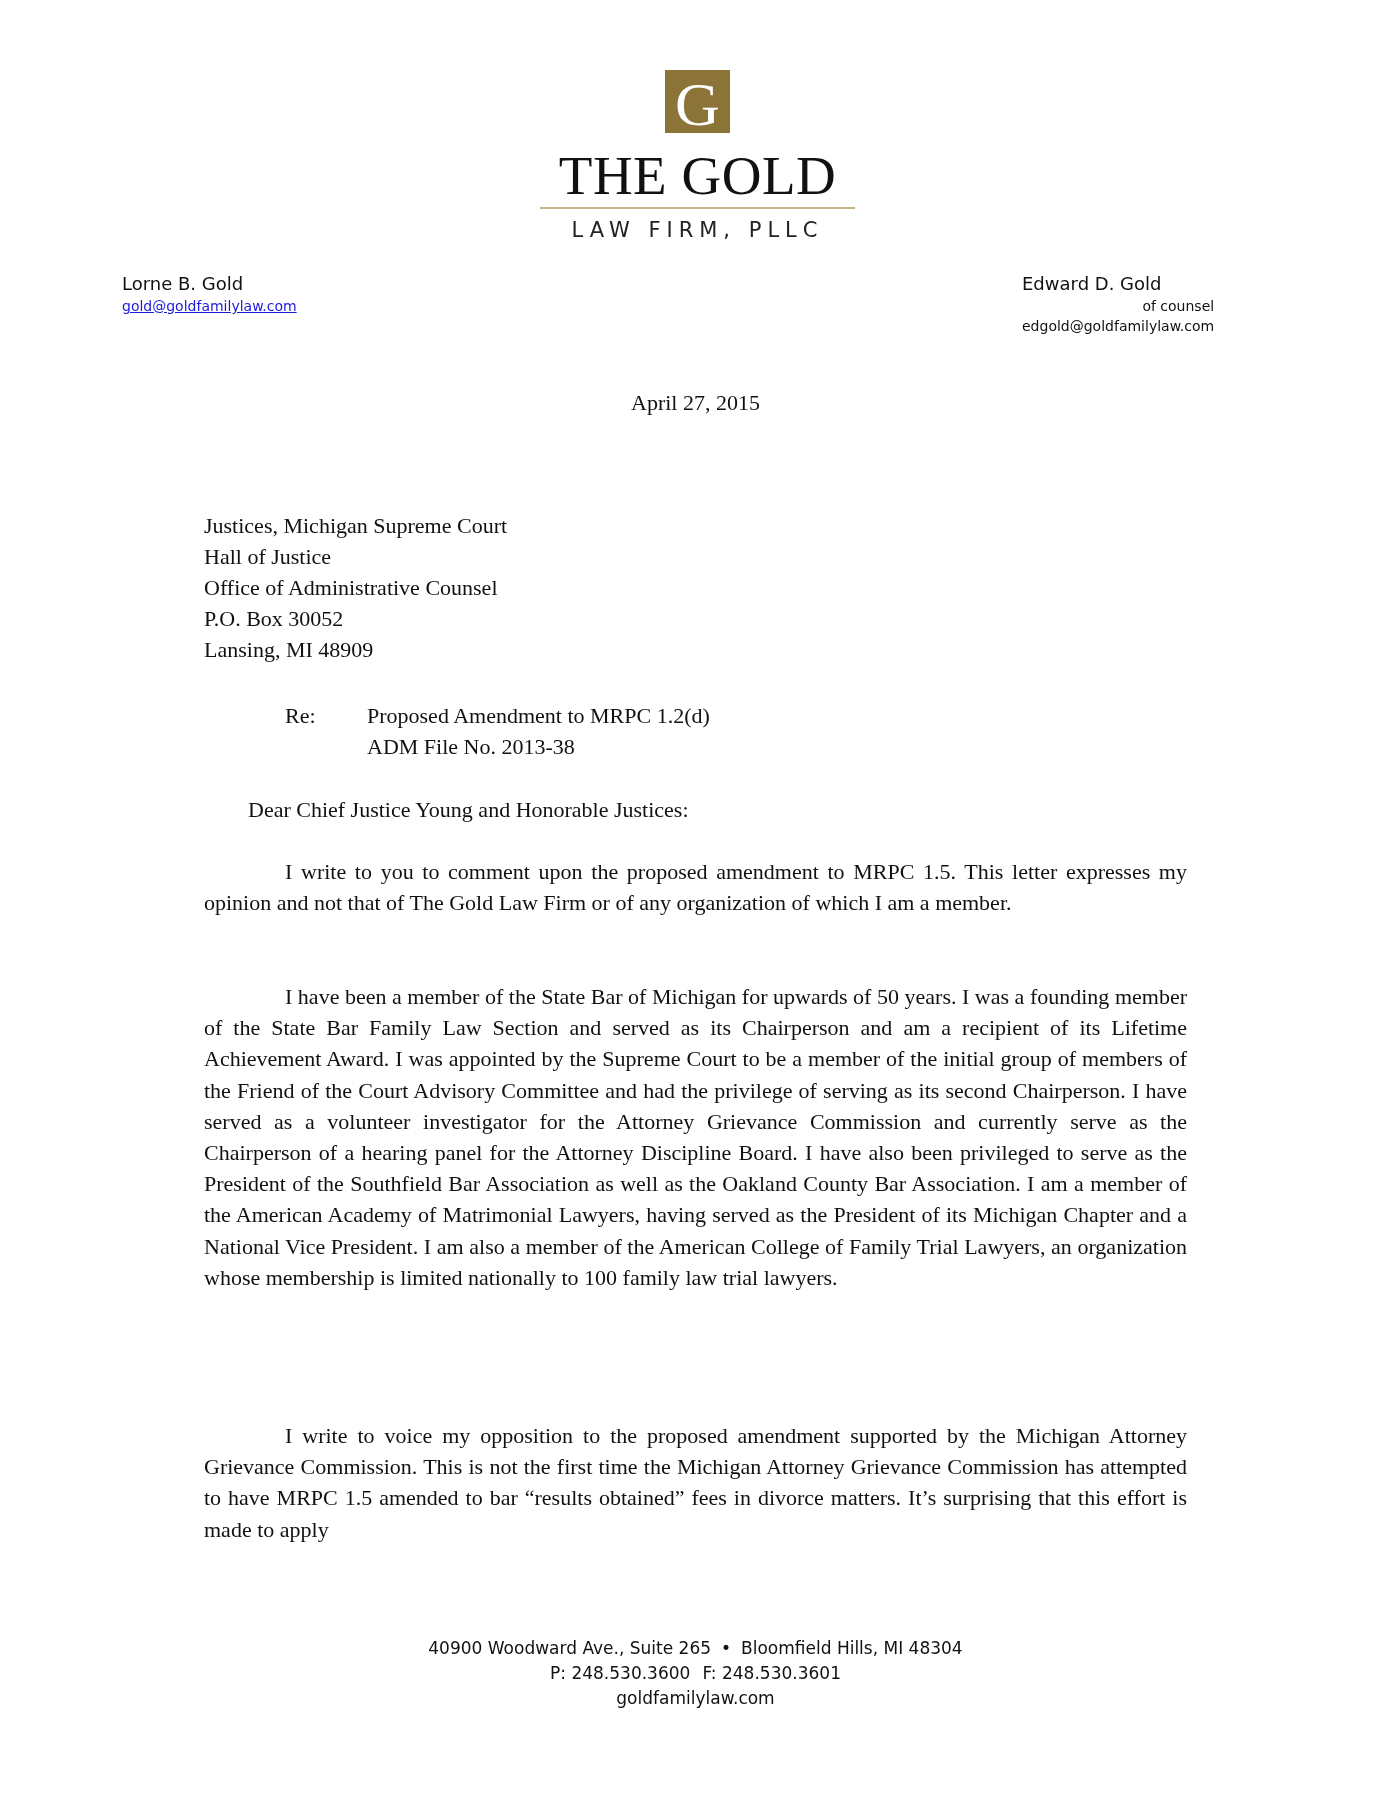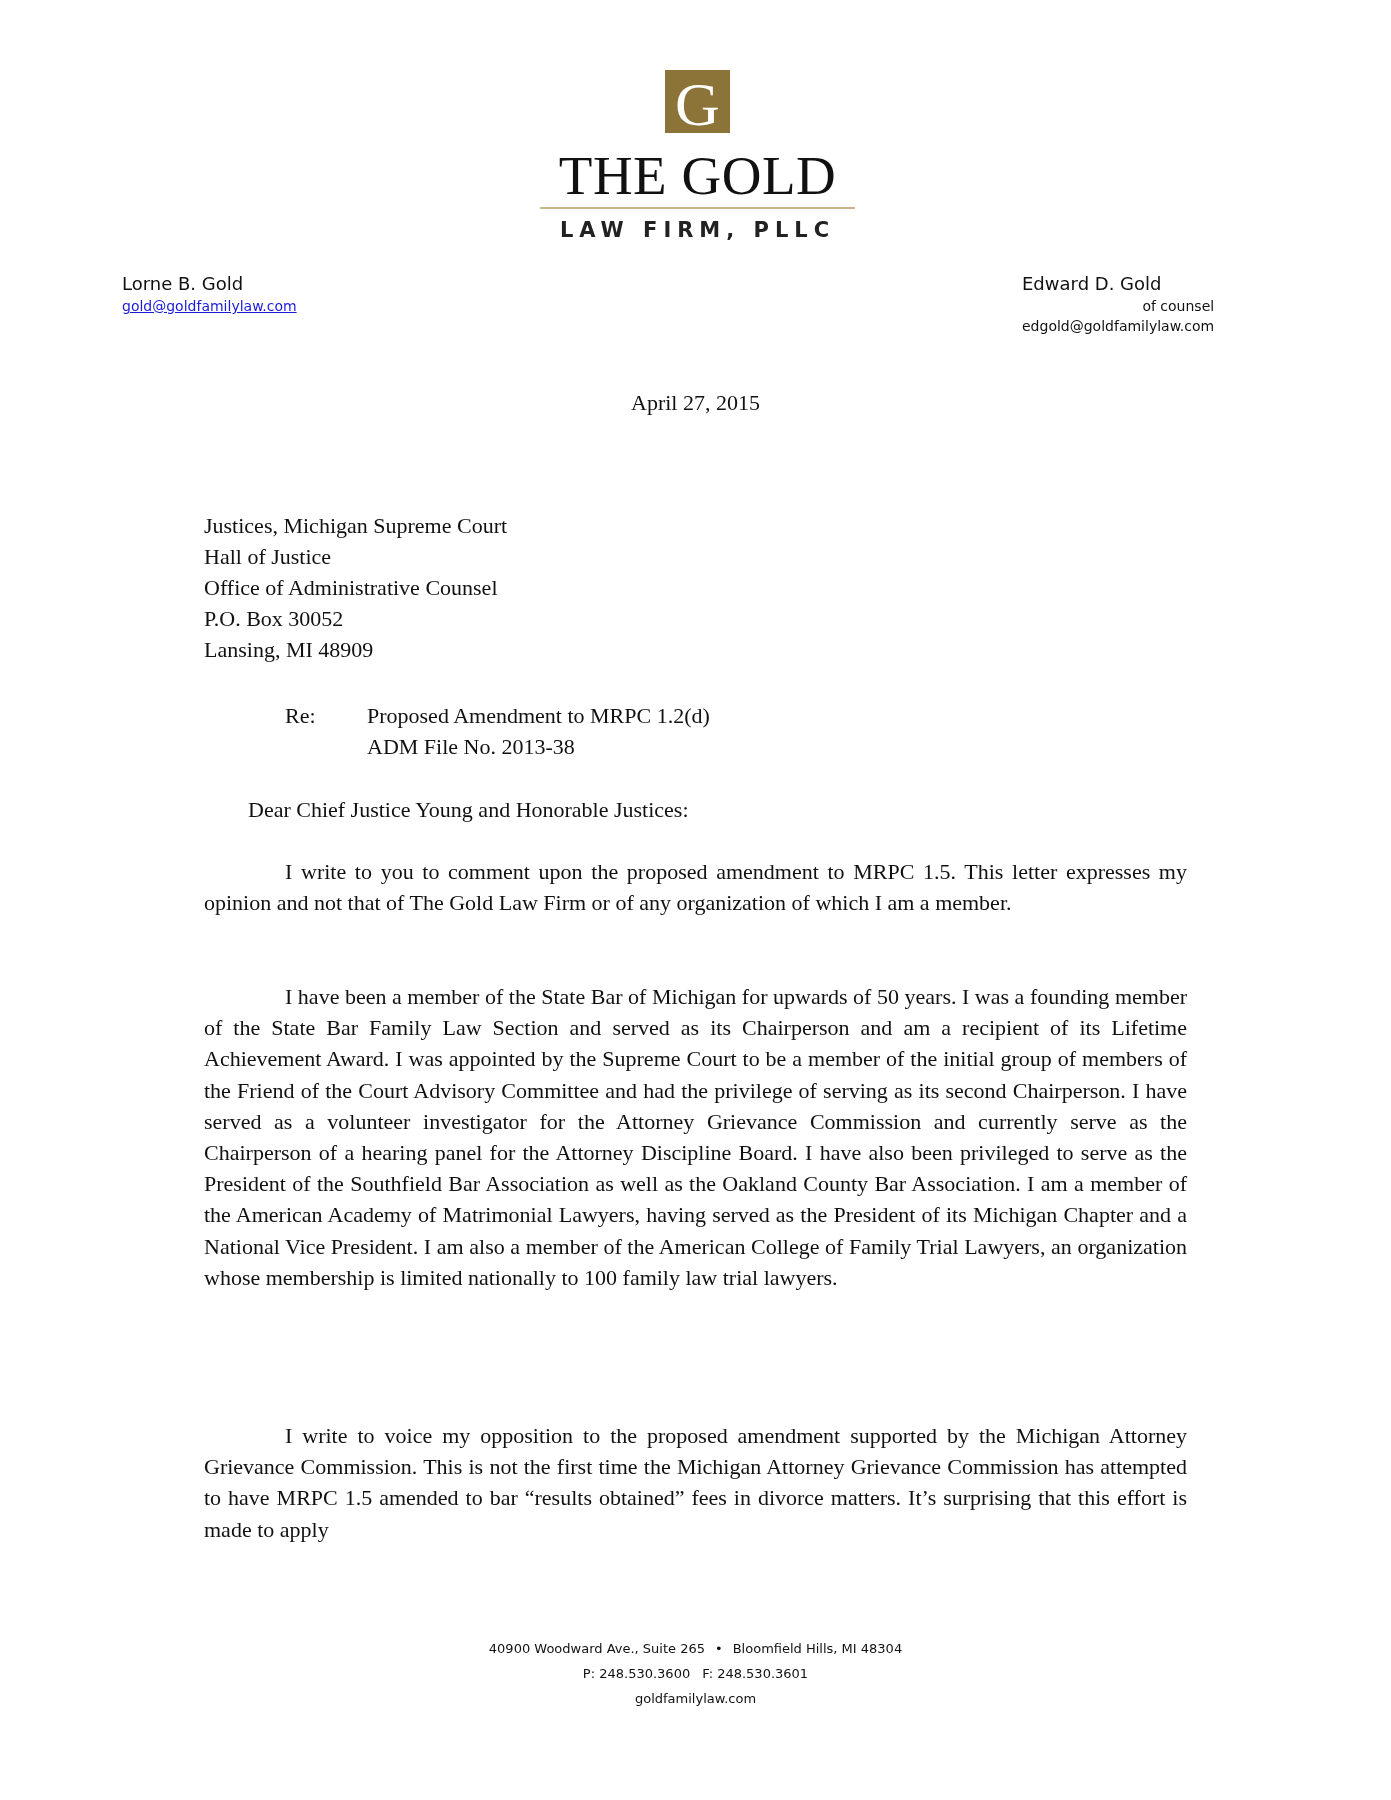--- a/index.html
+++ b/index.html
@@ -7,21 +7,21 @@
     .page { position: absolute; left: 0; top: 0; width: 1391px; height: 1800px; background: #fff; }
 
     
     .logo-mark { position: absolute; left: 665px; top: 70px; width: 65px; height: 63px; background: #8c7338;
       display: flex; align-items: center; justify-content: center; }
     .logo-mark span { color: #fff; font-family: "Liberation Serif", serif; font-size: 62px; line-height: 1; margin-top: 4px; }
     .logo-name { position: absolute; left: 540px; width: 315px; top: 146px; text-align: center;
       font-family: "Liberation Serif", serif; font-size: 55px; line-height: 60px; color: #111; letter-spacing: 0.5px; white-space: nowrap; }
     .logo-rule { position: absolute; left: 540px; top: 207px; width: 315px; height: 2px; background: #c9b48a; }
     .logo-sub { position: absolute; left: 540px; width: 315px; top: 217px; text-align: center;
-      font-family: "DejaVu Sans", sans-serif; font-size: 21px; line-height: 26px; letter-spacing: 6px; color: #222; white-space: nowrap; font-weight: 700; }
+      font-family: "DejaVu Sans", sans-serif; font-size: 21px; line-height: 26px; letter-spacing: 6px; color: #222; white-space: nowrap; font-weight: 400; }
 
     
     .contact { position: absolute; font-family: "DejaVu Sans", sans-serif; color: #111; }
     .contact .name { font-size: 18px; line-height: 24px; white-space: nowrap; }
     .contact .small { font-size: 14px; line-height: 20px; white-space: nowrap; }
     .contact-left { left: 122px; top: 272px; }
     .contact-left a { color: #1a1adb; text-decoration: underline; margin-top: 8px; }
     .contact-right { left: 1022px; top: 272px; }
     .contact-right .of-counsel { padding-left: 2px; text-align: right; }
 
@@ -36,21 +36,21 @@
     .salutation { position: absolute; left: 204px; top: 794px; line-height: 31px; white-space: nowrap; margin-left: 44px; }
 
     .body-para { position: absolute; left: 204px; width: 983px; line-height: 31.2px; text-align: justify;
       text-indent: 81px; margin: 0; }
     .p1 { top: 856px; }
     .p2 { top: 981px; }
     .p3 { top: 1420px; }
 
     
     .footer { position: absolute; left: 0; width: 1391px; top: 1636px; text-align: center;
-      font-family: "DejaVu Sans", sans-serif; font-size: 13px; line-height: 25px; color: #111; }
+      font-family: "DejaVu Sans", sans-serif; font-size: 17px; line-height: 25px; color: #111; }
     .footer .bullet { margin: 0 10px; }
     .footer .fax { margin-left: 12px; }
   </style>
 </head>
 <body>
 
 <div class="page">
 
   <div class="logo-mark" style="background: rgb(140, 115, 56);">
     <span>G</span>

